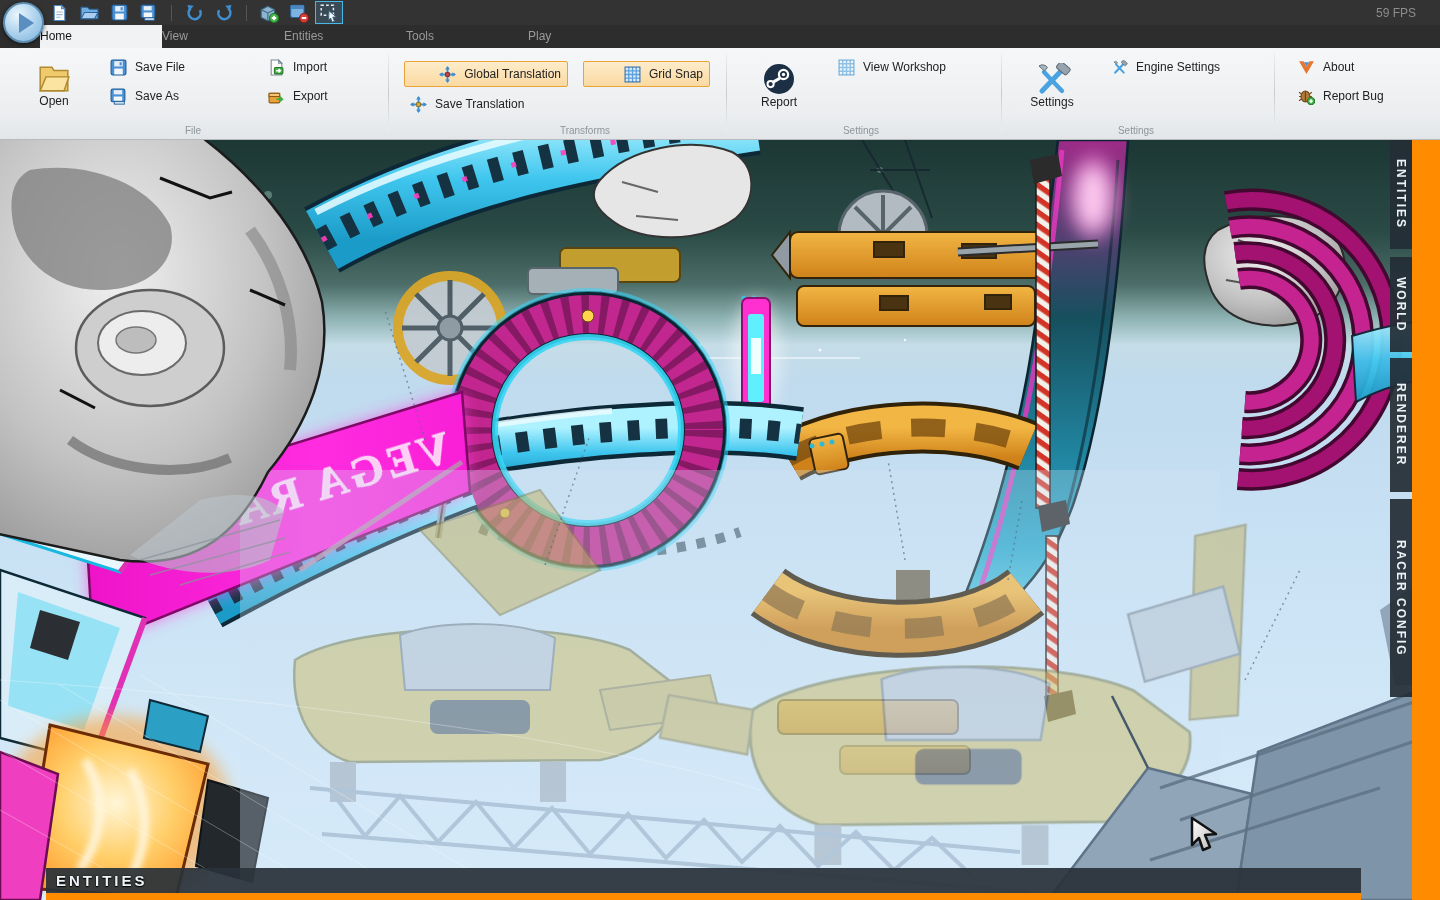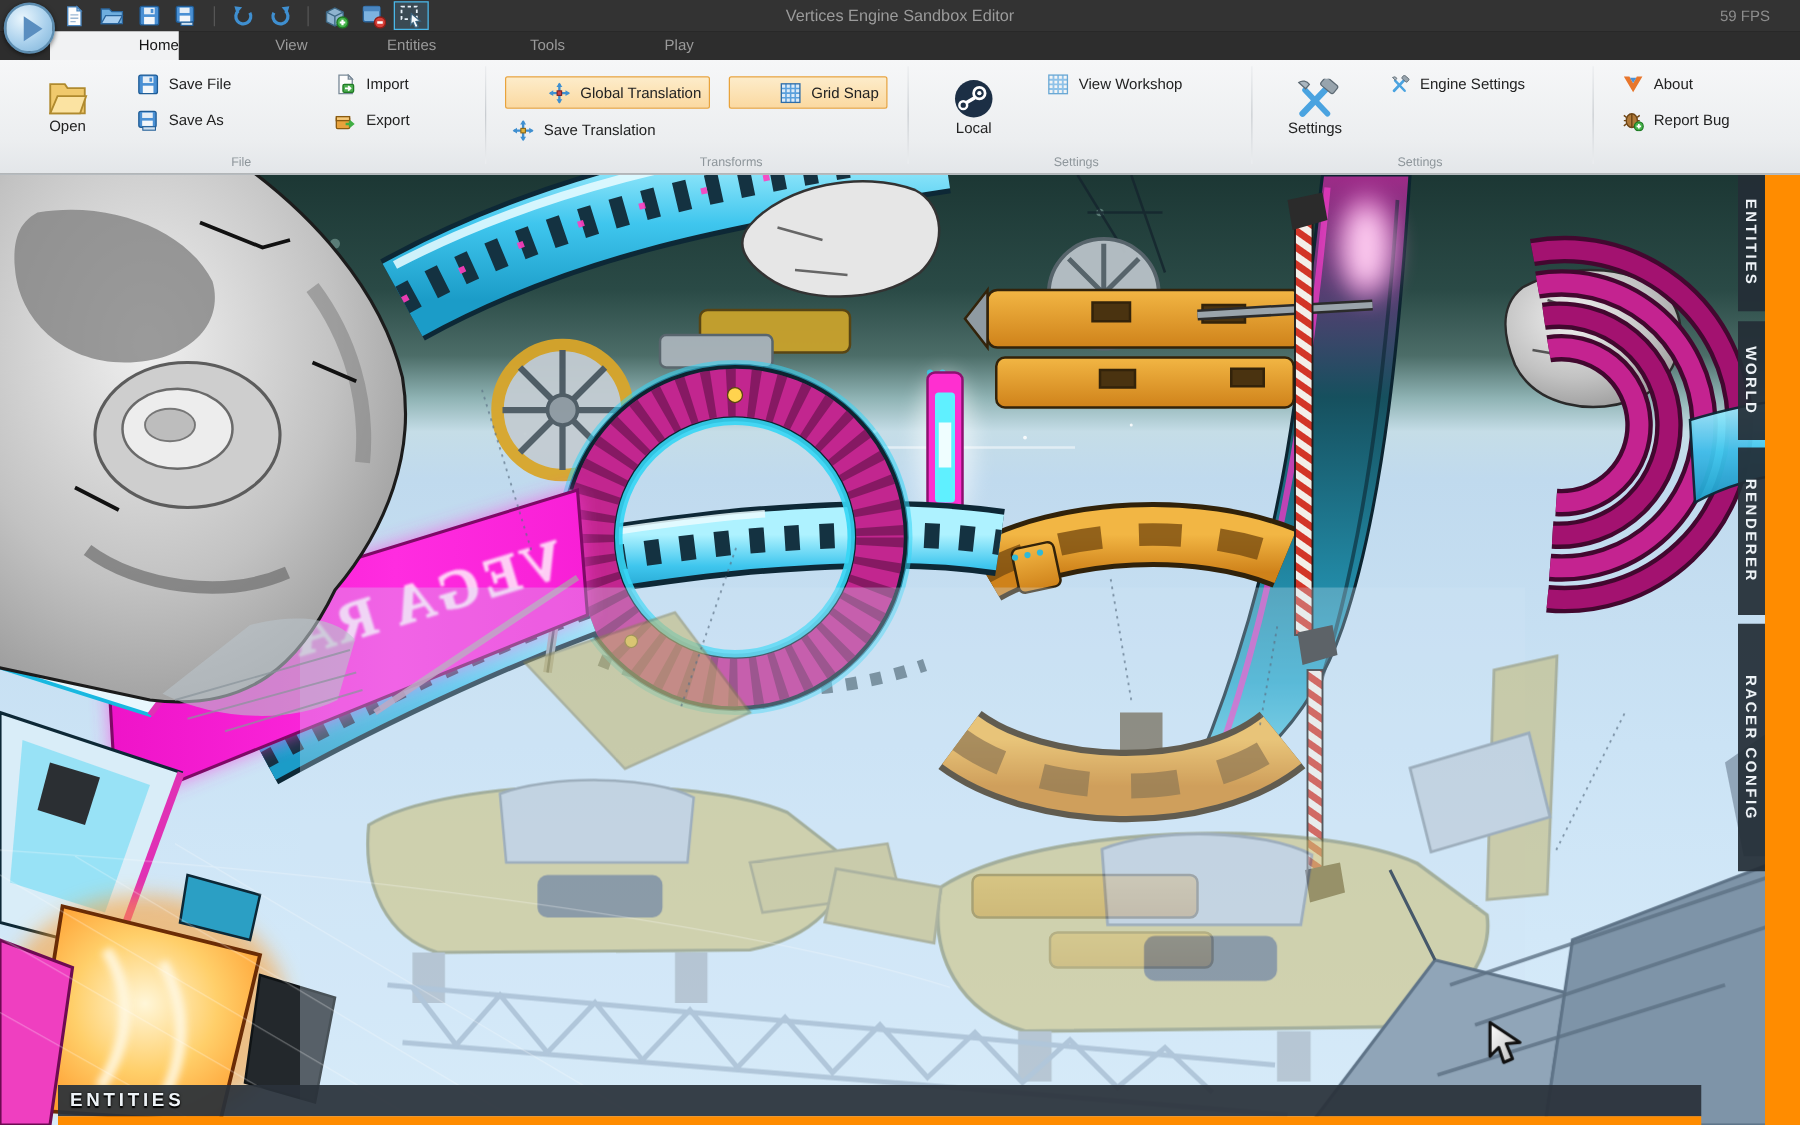--- a/index.html
+++ b/index.html
@@ -11,21 +11,21 @@
   .fps{position:absolute;top:6px;right:24px;color:#8d8d8d;font-size:12px;}
   .playbtn{position:absolute;left:3px;top:2px;width:37px;height:37px;border-radius:50%;z-index:6;
     background:radial-gradient(circle at 35% 30%,#eaf6fd,#a9d0ec 55%,#7cb2d8);border:2px solid #5d8db0;
     box-shadow:0 1px 4px rgba(0,0,0,.6);display:flex;align-items:center;justify-content:center;}
   .playbtn .tri{width:0;height:0;border-left:15px solid #5a8ec0;border-top:10px solid transparent;border-bottom:10px solid transparent;margin-left:5px;}
   .quick{position:absolute;top:1px;left:44px;height:23px;display:flex;align-items:center;}
   .qbtn{width:26px;height:21px;display:flex;align-items:center;justify-content:center;border:1px solid transparent;margin:0 1px;}
   .qbtn.active{border:1px solid #49b7e8;background:rgba(90,170,220,.2);}
   .qsep{width:1px;height:16px;background:#565656;margin:0 7px;}
   .tabs{position:absolute;left:40px;top:0;height:23px;display:flex;}
-  .tab{width:103px;text-align:right;line-height:23px;font-size:12px;color:#9a9a9a;cursor:default;}
+  .tab{width:122px;text-align:left;line-height:23px;font-size:12px;color:#9a9a9a;cursor:default;}
   .tab.active{background:#f1f2f3;color:#141414;}
   
   .ribbon{position:absolute;left:0;top:48px;width:1440px;height:92px;background:linear-gradient(#f6f7f8,#eceef0 70%,#e3e6e9);border-bottom:1px solid #b6bbbf;box-sizing:border-box;}
   .rsep{position:absolute;top:5px;height:78px;width:1px;background:linear-gradient(#eceef0,#c8ccd0,#eceef0);}
   .glabel{position:absolute;bottom:3px;width:120px;font-size:10px;color:#8e969b;text-align:center;}
   .bigbtn{position:absolute;top:5px;width:56px;height:62px;display:flex;flex-direction:column;align-items:center;justify-content:center;padding:2px 0;font-size:12px;color:#222;}
   .smallbtn{position:absolute;height:22px;display:flex;align-items:center;gap:8px;font-size:12px;color:#222;padding:0 6px;box-sizing:border-box;}
   .toggled{height:26px;border:1px solid #e9a33b;background:linear-gradient(#fdecca,#fbd9a1);border-radius:2px;justify-content:flex-end;}
   
   .scene{position:absolute;left:0;top:140px;width:1440px;height:760px;background:#c9e2f4;}
@@ -39,21 +39,20 @@
   .ptitle{font-size:15px;font-weight:bold;color:#eef3f7;letter-spacing:3px;text-shadow:0 1px 1px #000,0 0 2px #000;}
   .bottomorange{position:absolute;left:46px;top:893px;width:1315px;height:7px;background:#ff8c00;}
 </style>
 </head>
 <body>
 
 <div id="app">
 
   <div class="titlebar"></div>
   <div class="tabrow"></div>
-  <div class="apptitle">Vertices Engine Sandbox Editor</div>
   <div class="fps">59 FPS</div>
 
   <div class="playbtn">
       <div class="tri"></div>
     </div>
 
   <div class="quick">
     <div class="qbtn">
       <svg width="17" height="18" viewBox="0 0 16 16">
           <path d="M3 1h7l3 3v11H3z" fill="#fdfdfd" stroke="#4a86c0"></path>
@@ -212,21 +211,21 @@
     <div class="rsep" style="left:726px"></div>
 
     <div class="bigbtn" style="left:751px">
       <svg width="32" height="32" viewBox="0 0 32 32">
           <circle cx="16" cy="16" r="15" fill="#1c2f45"></circle>
           <circle cx="20.5" cy="11.5" r="4.6" fill="none" stroke="#fff" stroke-width="2.2"></circle>
           <circle cx="20.5" cy="11.5" r="1.7" fill="#fff"></circle>
           <path d="M16.8 15.2 L8 20.4" stroke="#fff" stroke-width="3"></path>
           <circle cx="7.6" cy="21.1" r="3.1" fill="#1c2f45" stroke="#fff" stroke-width="2"></circle>
         </svg>
-      <span>Local</span>
+      <span>Report</span>
     </div>
     <div class="smallbtn" style="left:832px;top:8px">
       <svg width="17" height="17" viewBox="0 0 16 16">
           <path d="M1 4.5h14M1 8h14M1 11.5h14M4.5 1v14M8 1v14M11.5 1v14" stroke="#8fc2e8" stroke-width="1.4"></path>
           <rect x="1" y="1" width="14" height="14" fill="none" stroke="#6aa8d4"></rect>
         </svg>
       <span>View Workshop</span>
     </div>
     <div class="glabel" style="left:801px">Settings</div>
     <div class="rsep" style="left:1001px"></div>

